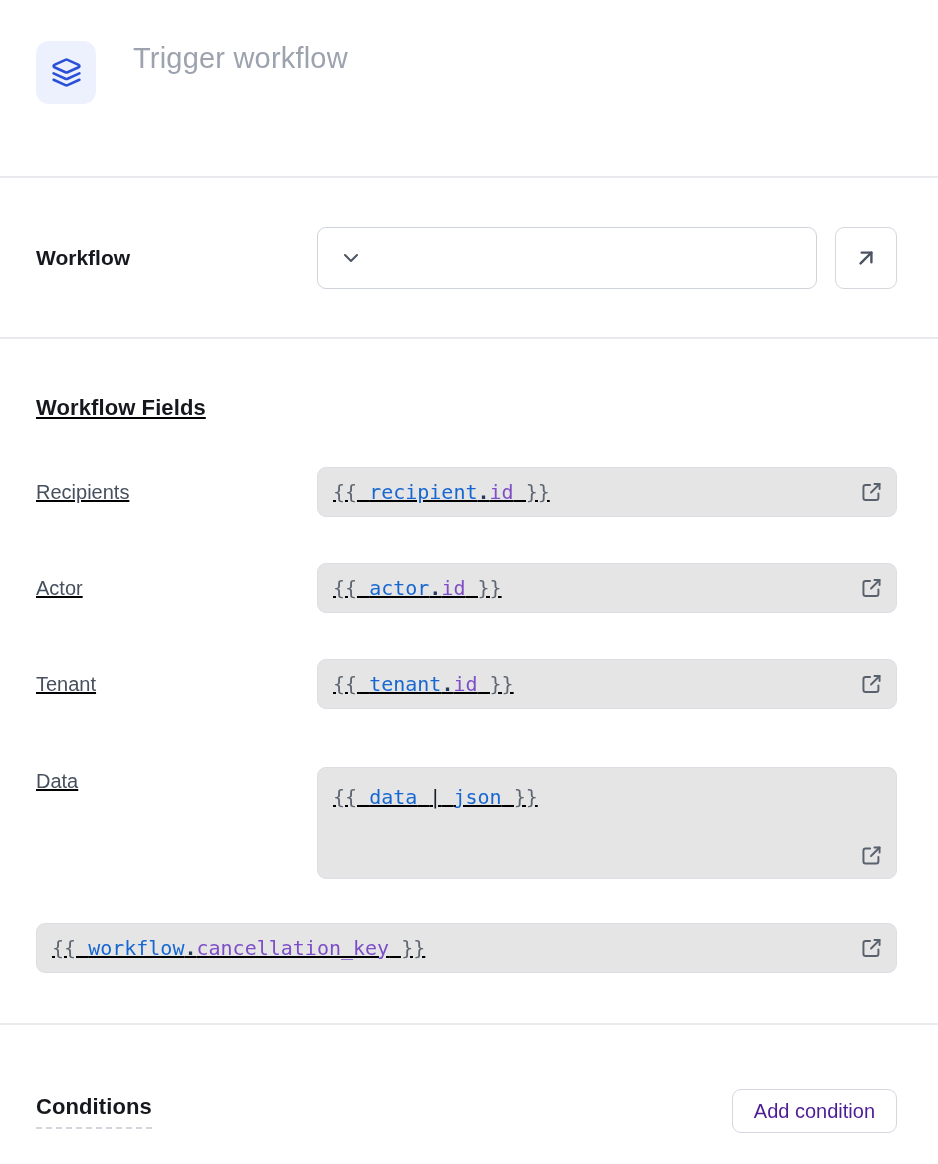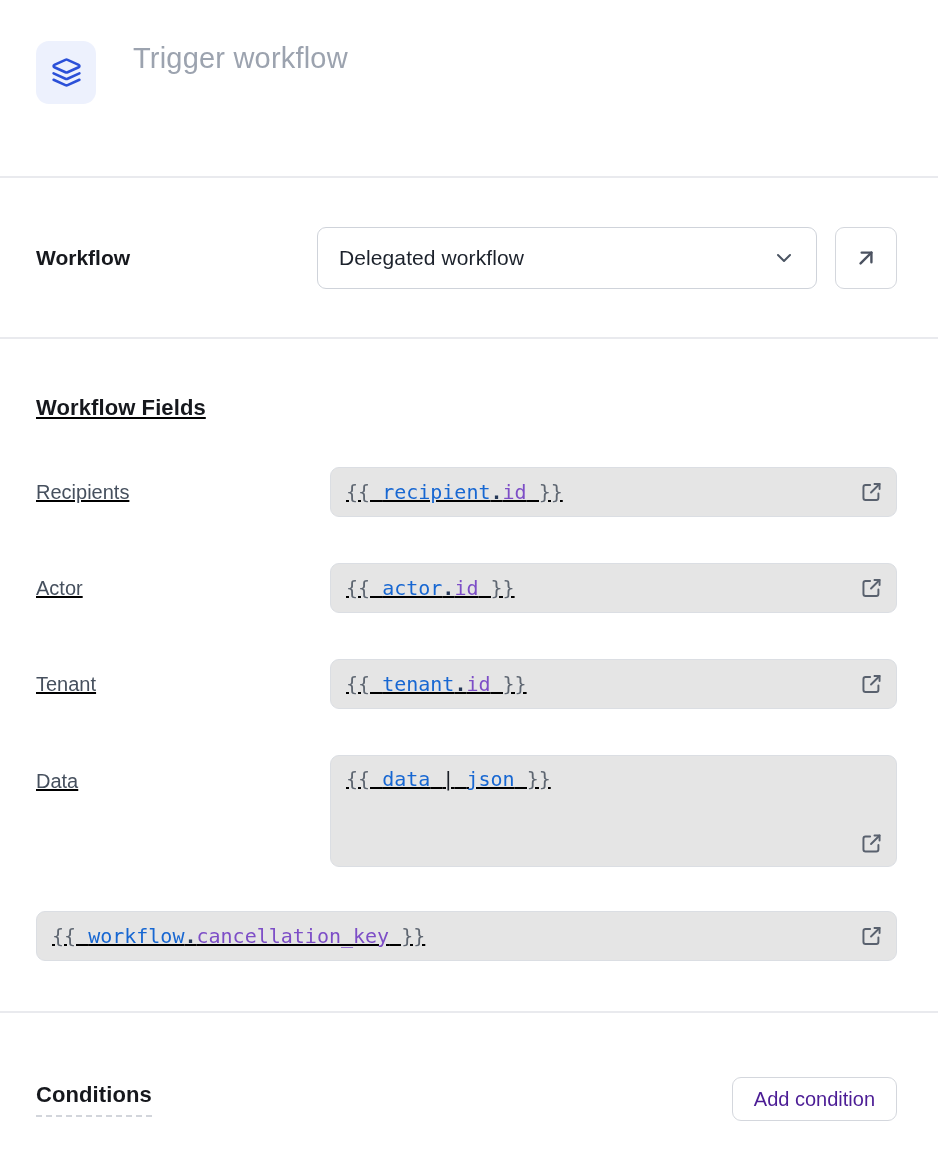--- a/index.html
+++ b/index.html
@@ -31,26 +31,26 @@
   .select{width:500px;height:62px;border:1.5px solid #cfd3da;border-radius:9px;background:#fff;
     display:flex;align-items:center;justify-content:space-between;padding:0 20px 0 21px;cursor:pointer;}
   .select .sel-val{font-size:21px;color:#1c222c;font-weight:500;letter-spacing:.1px;}
   .select svg{color:#4b5563;flex:0 0 auto;}
   .icon-btn{width:62px;height:62px;margin-left:18px;border:1.5px solid #d4d7dd;border-radius:9px;
     background:#fff;display:flex;align-items:center;justify-content:center;cursor:pointer;color:#4b5260;}
 
   
   .fields{padding:56px 41px 0 36px;}
   .fields h3{font-size:22px;font-weight:700;color:var(--heading);margin-bottom:46px;letter-spacing:.1px;}
-  .field-row{display:flex;align-items:center;margin-bottom:46px;gap:13px;}
+  .field-row{display:flex;align-items:center;margin-bottom:46px;}
   .field-row.top{align-items:flex-start;}
   .field-row.top .row-label{padding-top:15px;}
   .code-field{position:relative;flex:1;height:50px;border:1.5px solid #dbdee3;border-radius:9px;
     background:#e5e5e5;display:flex;align-items:center;padding:0 48px 0 15px;}
-  .code-field.tall{height:112px;align-items:flex-start;padding-top:11px;}
+  .code-field.tall{height:112px;align-items:flex-start;padding-top:17px;margin-top:12px;}
   .field-row.data-row{margin-bottom:44px;}
   .field-row.last{margin-bottom:0;}
   .fields{padding-bottom:50px;text-decoration:underline;}
   .code{font-family:"DejaVu Sans Mono", monospace;font-size:20px;white-space:pre;}
   .tok-brace{color:var(--code-brace);}
   .tok-var{color:var(--code-var);}
   .tok-prop{color:var(--code-prop);}
   .tok-dot{color:var(--code-dot);font-weight:700;}
   .tok-pipe{color:var(--code-pipe);}
   .tok-plain{color:#30343c;}
@@ -81,21 +81,20 @@
     <div class="hdr-text">
       <div class="title">Trigger workflow</div>
     </div>
   </header>
 
   <hr class="divider">
 
   <section class="wf-row">
     <div class="row-label strong">Workflow</div>
     <div class="select">
-      <span class="sel-val">Delegated workflow</span>
       <svg width="24" height="24" viewBox="0 0 24 24" fill="none" stroke="currentColor" stroke-width="2" stroke-linecap="round" stroke-linejoin="round">
         <path d="m6 9 6 6 6-6"></path>
       </svg>
     </div>
     <button class="icon-btn">
       <svg width="26" height="26" viewBox="0 0 24 24" fill="none" stroke="currentColor" stroke-width="2.2" stroke-linecap="round" stroke-linejoin="round">
         <path d="M7 17 17 7"></path>
           <path d="M8 7h9v9"></path>
       </svg>
     </button>

